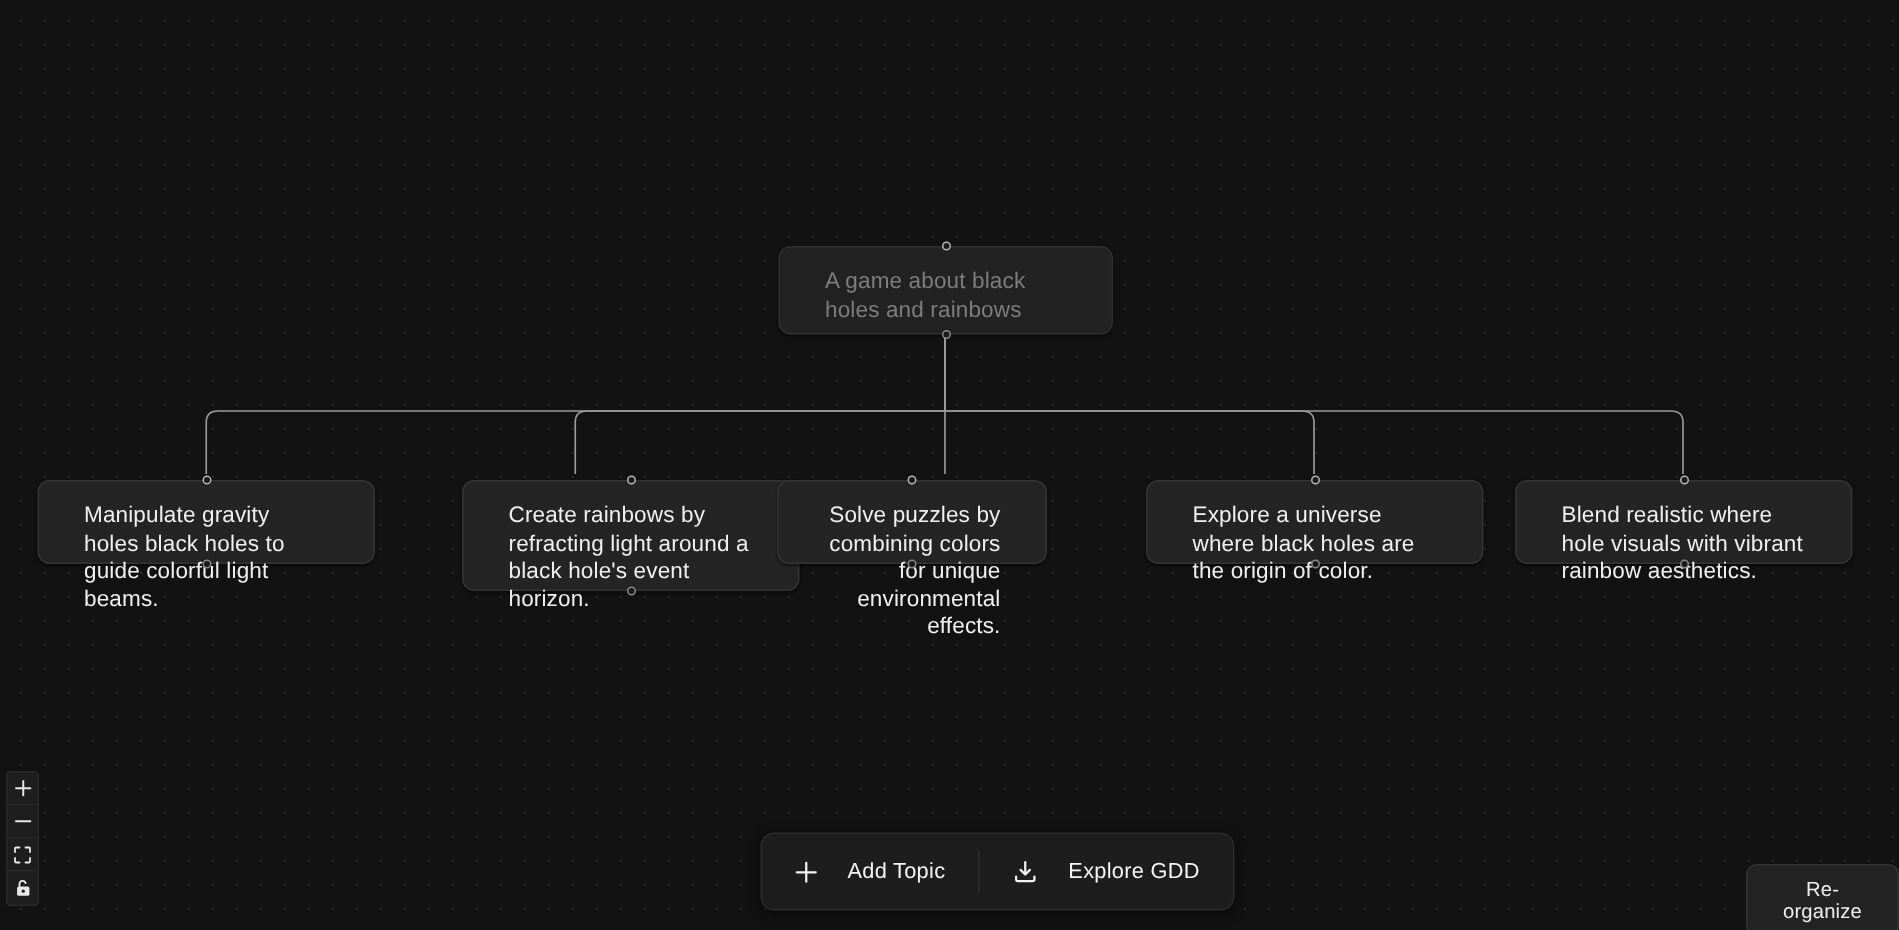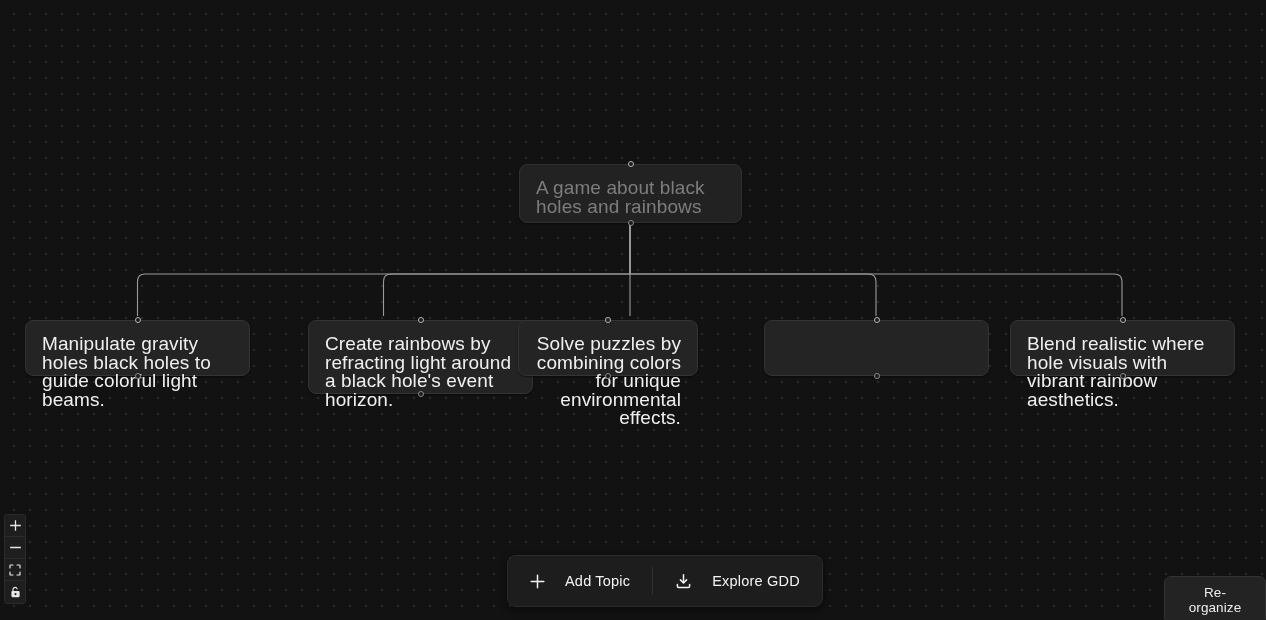--- a/index.html
+++ b/index.html
@@ -36,22 +36,22 @@
     stroke: #9a9a9a;
     stroke-width: 1.1;
   }
 
   
   .node {
     position: absolute;
     border-radius: 8px;
     background: #242424;
     border: 1px solid #343434;
-    padding: 14px 16px;
-    font-size: 19px;
+    padding: 14px 30px;
+    font-size: 15px;
     line-height: 18.5px;
     letter-spacing: 0.1px;
     color: #efefef;
     box-shadow: 0 1px 2px rgba(0,0,0,0.5);
   }
   .node.root {
     background: #222222;
     border: 1px solid #303030;
     color: #7d7d7d;
   }
@@ -180,20 +180,21 @@
     <span class="node-text">Create rainbows by refracting light around a black hole's event horizon.</span>
     <span class="handle bottom"></span>
   </div>
   <div class="node" id="node-child-3" style="left: 518px; top: 320px; width: 180px; height: 56px; text-align: right;">
     <span class="handle top"></span>
     <span class="node-text">Solve puzzles by combining colors for unique environmental effects.</span>
     <span class="handle bottom"></span>
   </div>
   <div class="node" id="node-child-4" style="left: 764px; top: 320px; width: 225px; height: 56px;">
     <span class="handle top"></span>
+    <span class="node-text">Explore a universe where black holes are the origin of color.</span>
     <span class="handle bottom"></span>
   </div>
   <div class="node" id="node-child-5" style="left: 1010px; top: 320px; width: 225px; height: 56px;">
     <span class="handle top"></span>
     <span class="node-text">Blend realistic where hole visuals with vibrant rainbow aesthetics.</span>
     <span class="handle bottom"></span>
   </div>
 
   <div id="controls">
     <button class="ctrl-btn">

